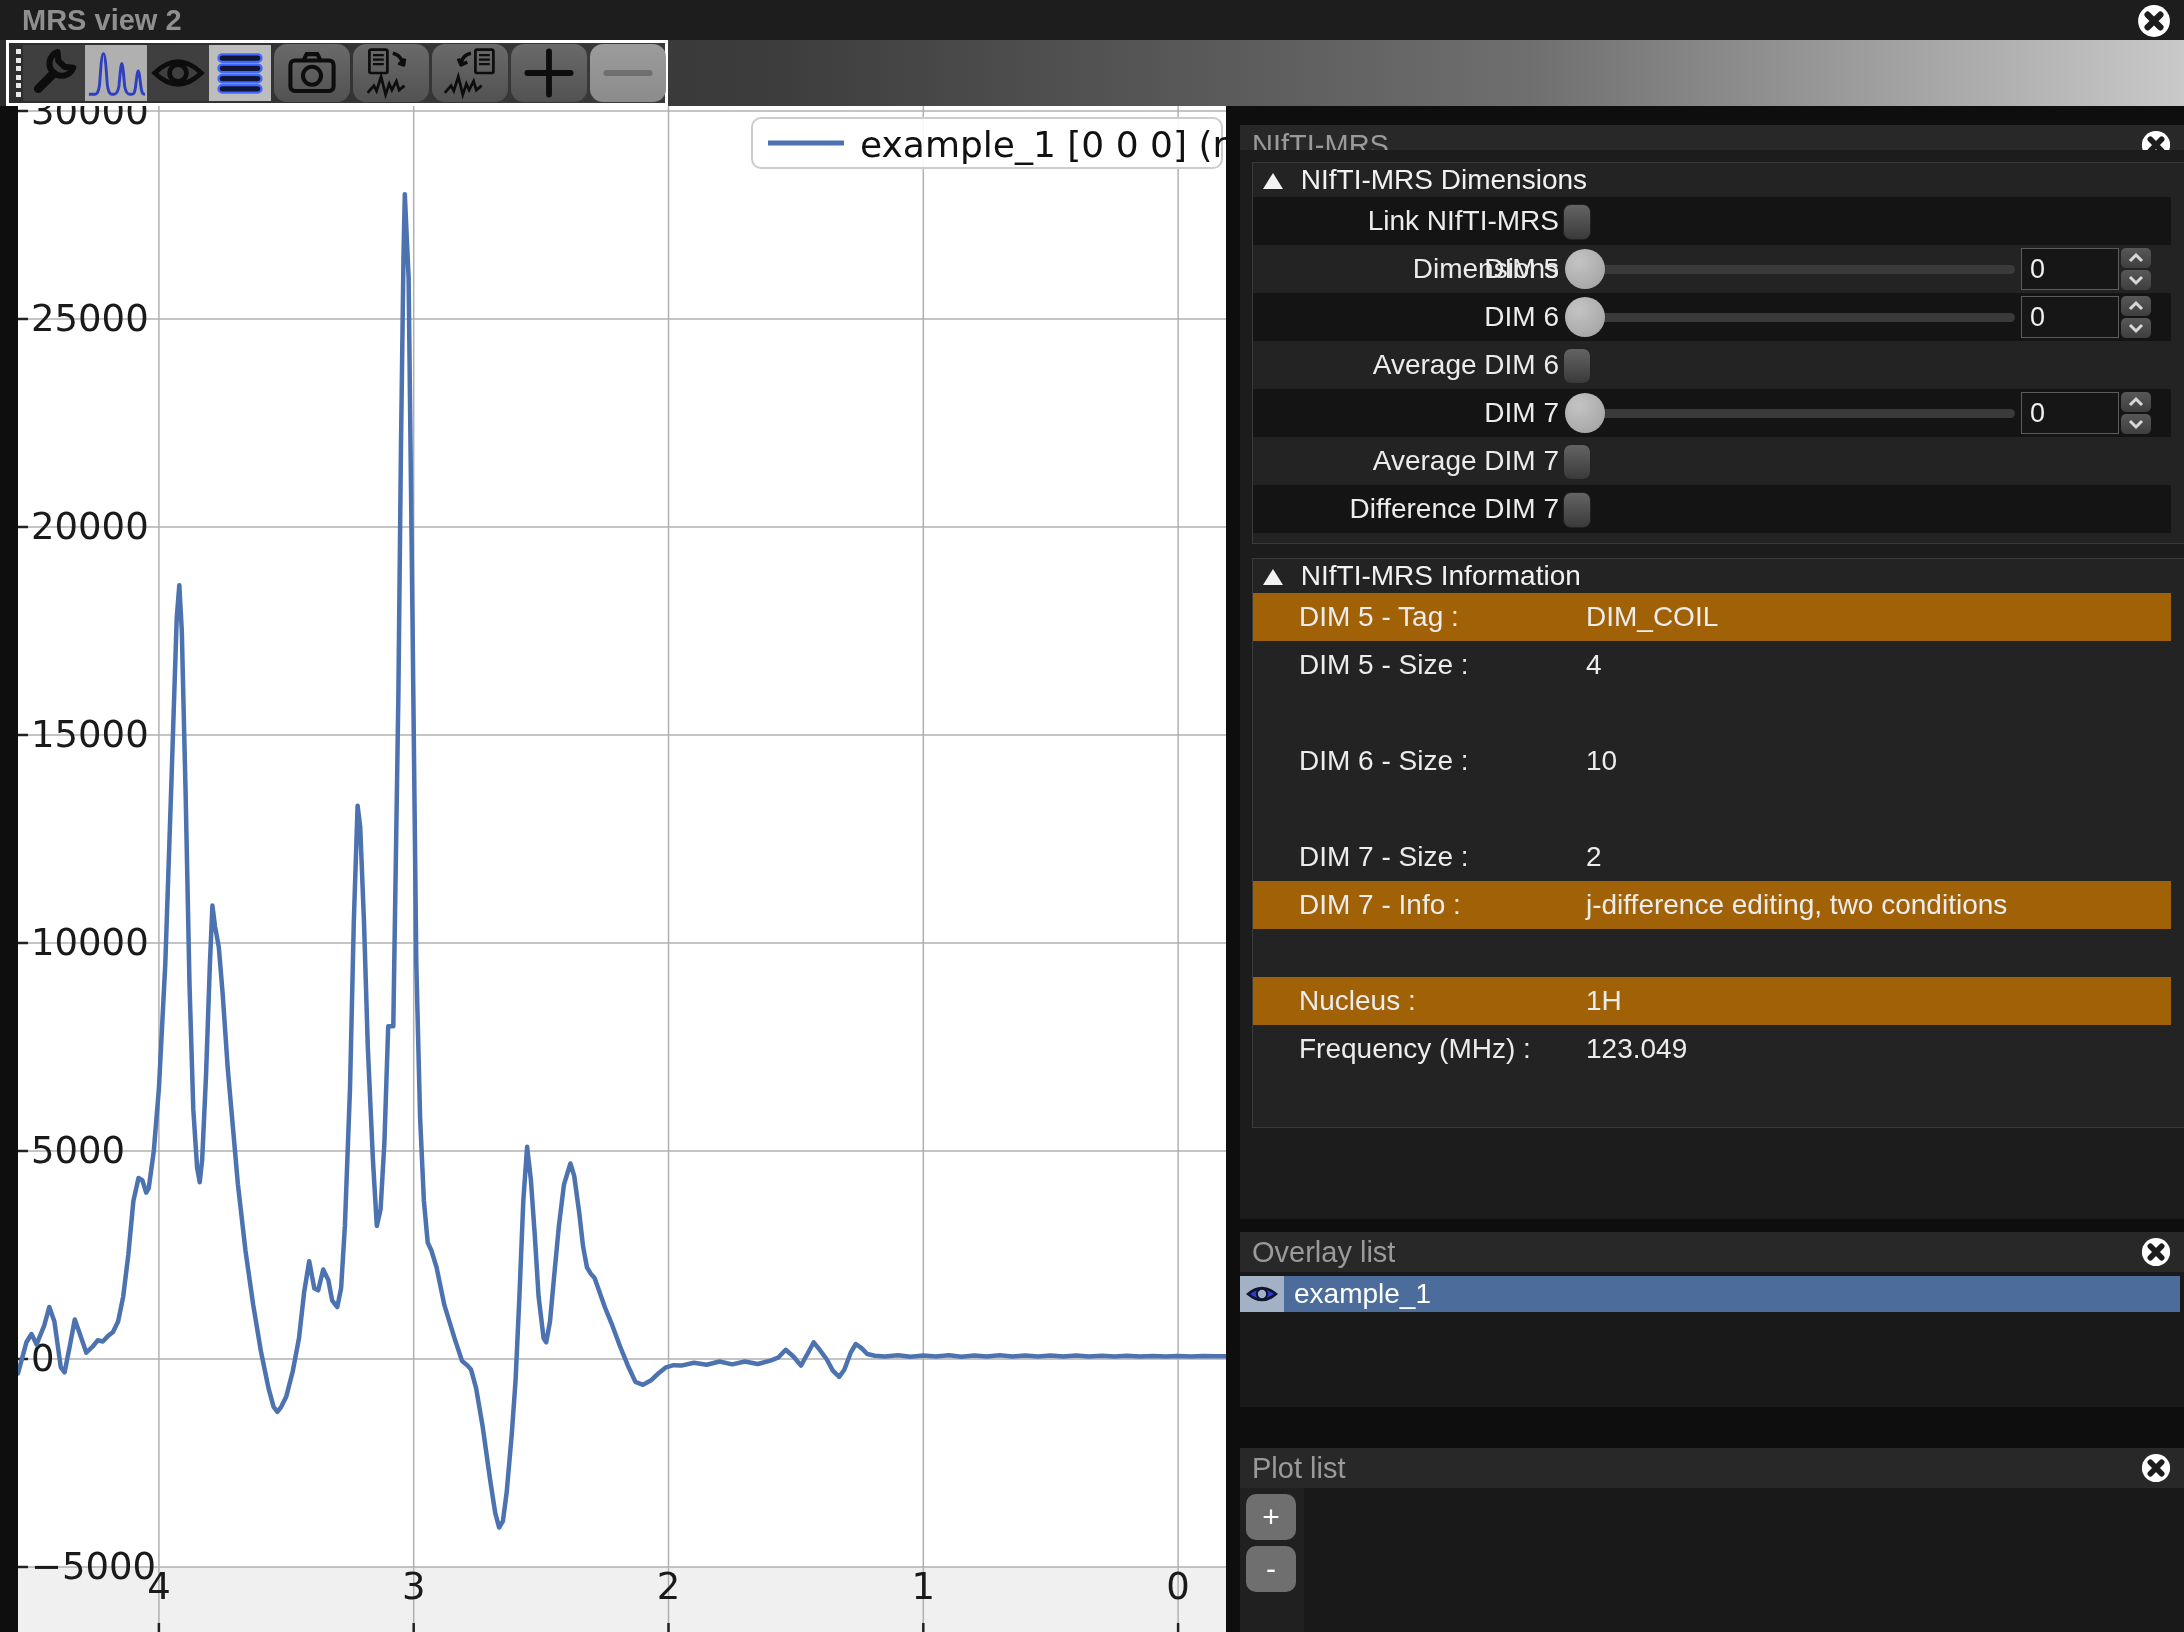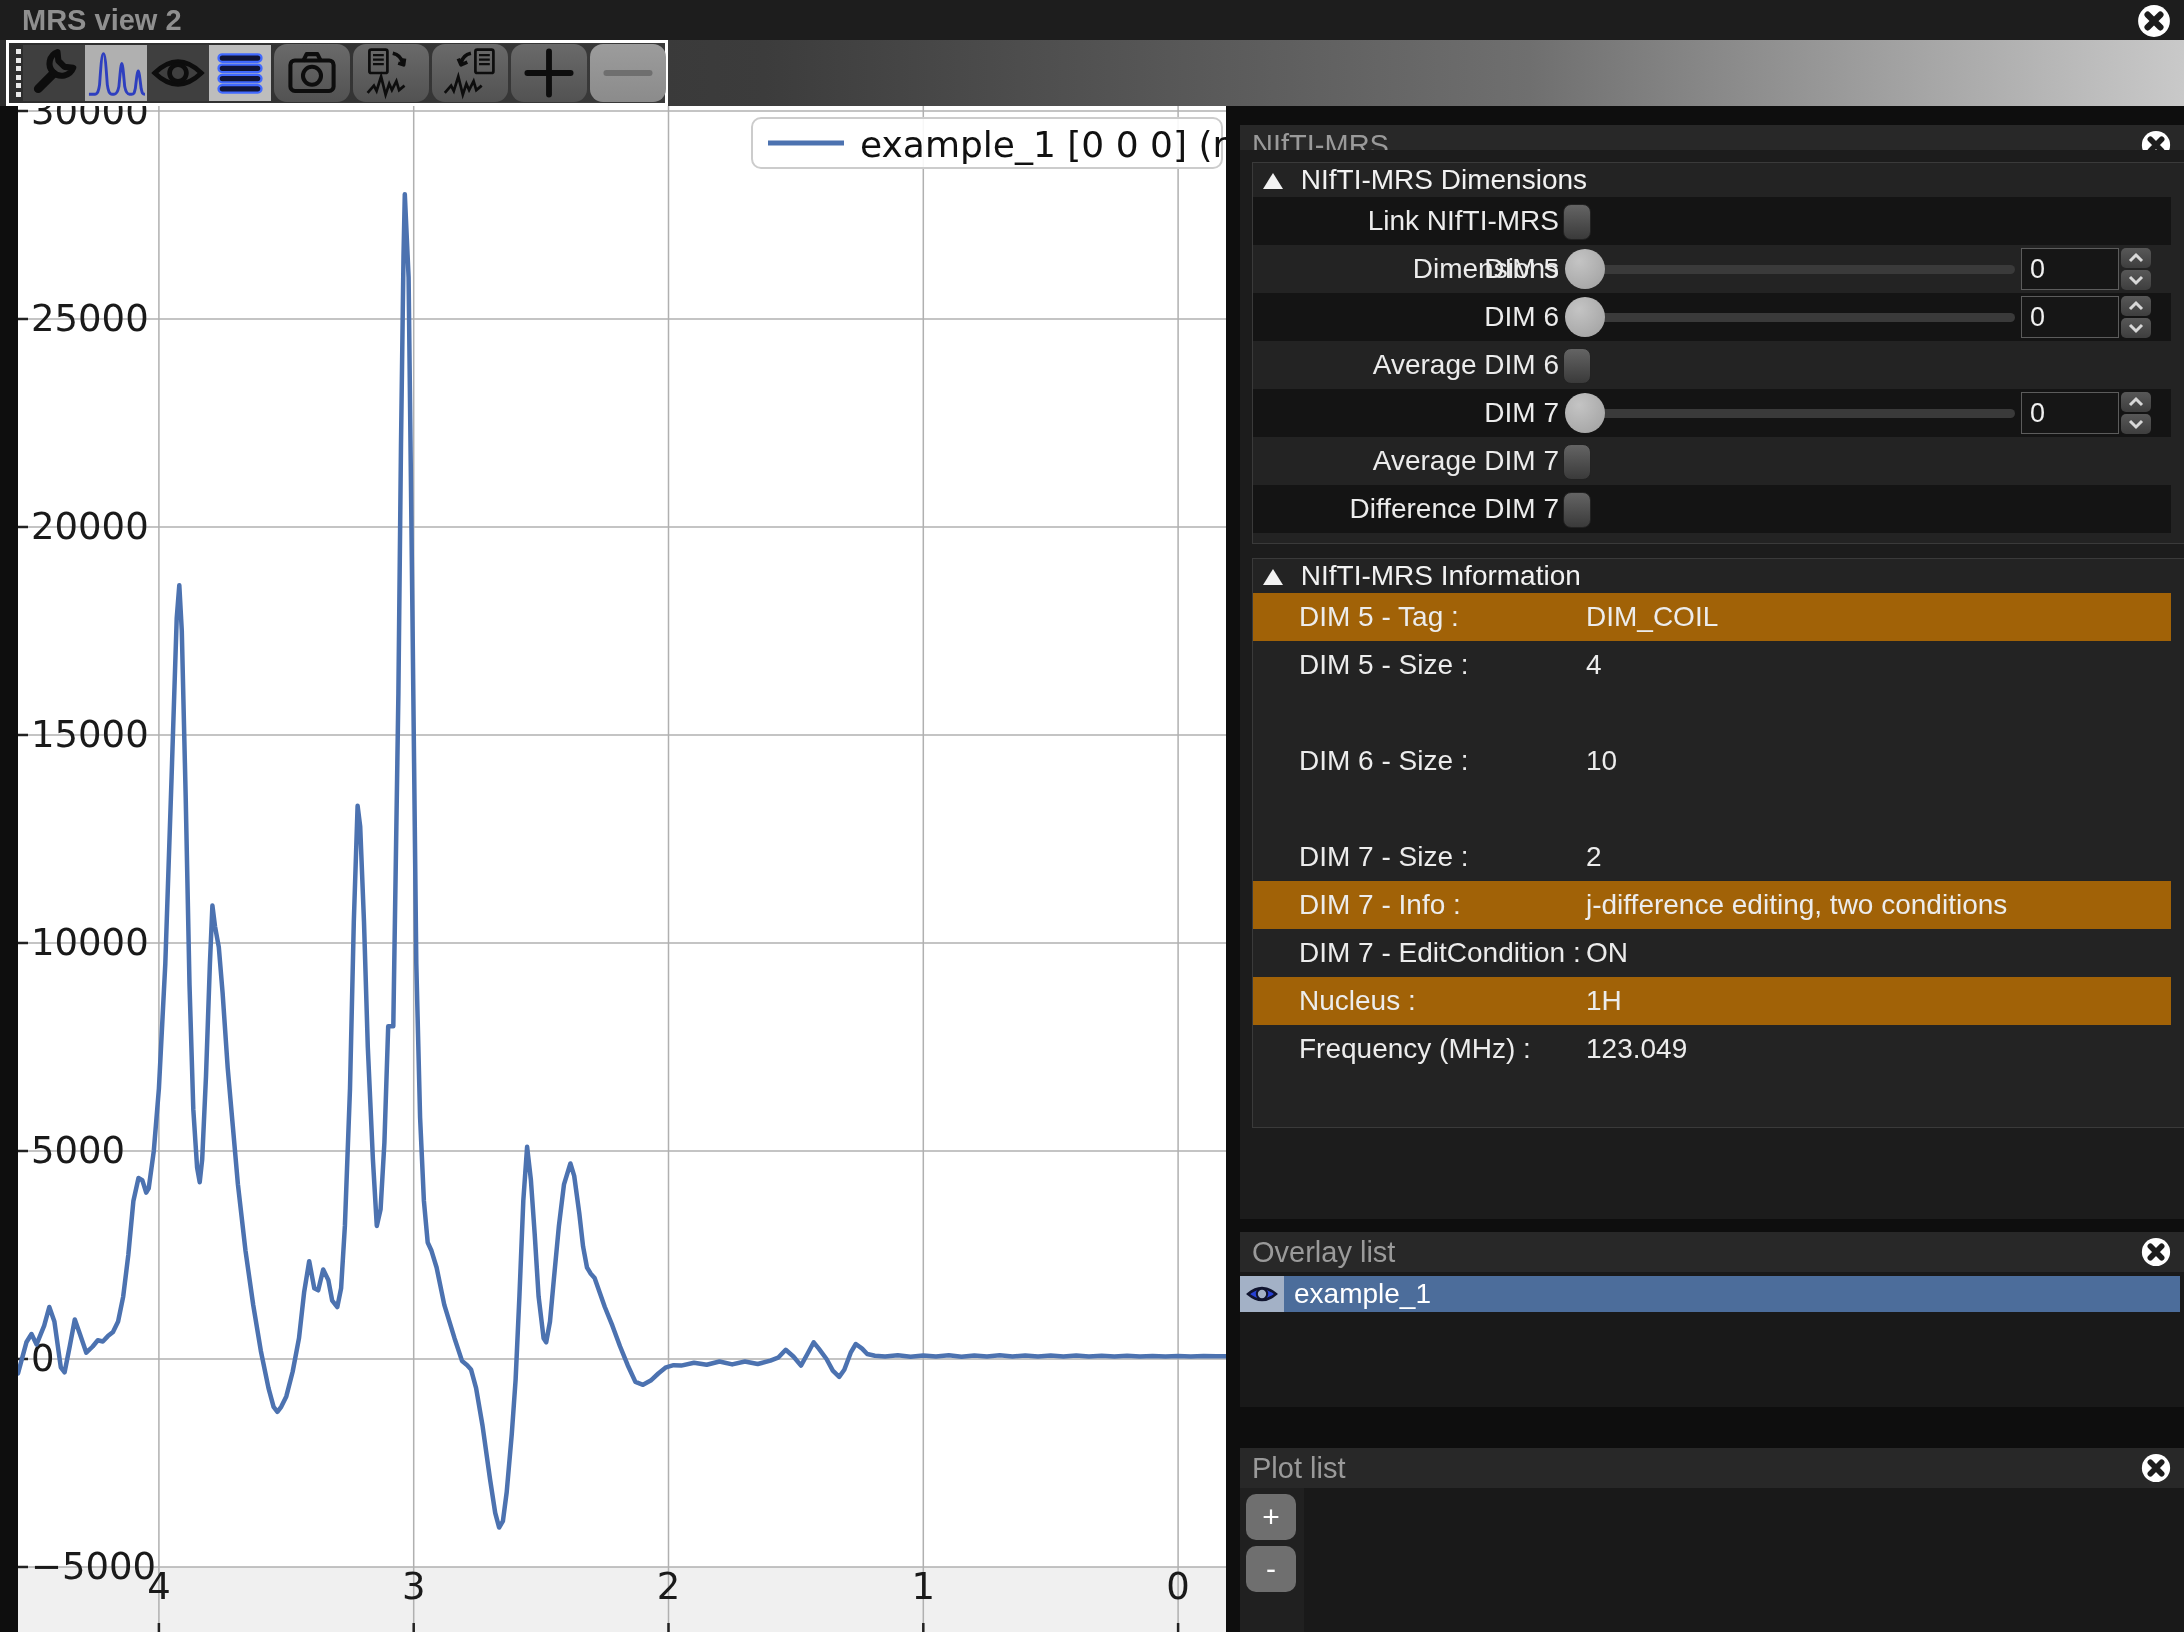--- a/index.html
+++ b/index.html
@@ -333,24 +333,20 @@
     <div class="info-value">10</div>
   </div>
   <div class="info-row" style="top:274px;">
     <div class="info-label">DIM 7 - Size :</div>
     <div class="info-value">2</div>
   </div>
   <div class="info-row darkrow" style="top:322px;">
     <div class="info-label">DIM 7 - Info :</div>
     <div class="info-value">j-difference editing, two conditions</div>
   </div>
-  <div class="info-row" style="top:370px;">
-    <div class="info-label">DIM 7 - EditCondition :</div>
-    <div class="info-value">ON</div>
-  </div>
   <div class="info-row darkrow" style="top:418px;">
     <div class="info-label">Nucleus :</div>
     <div class="info-value">1H</div>
   </div>
   <div class="info-row" style="top:466px;">
     <div class="info-label">Frequency (MHz) :</div>
     <div class="info-value">123.049</div>
   </div>
 </div>
 

